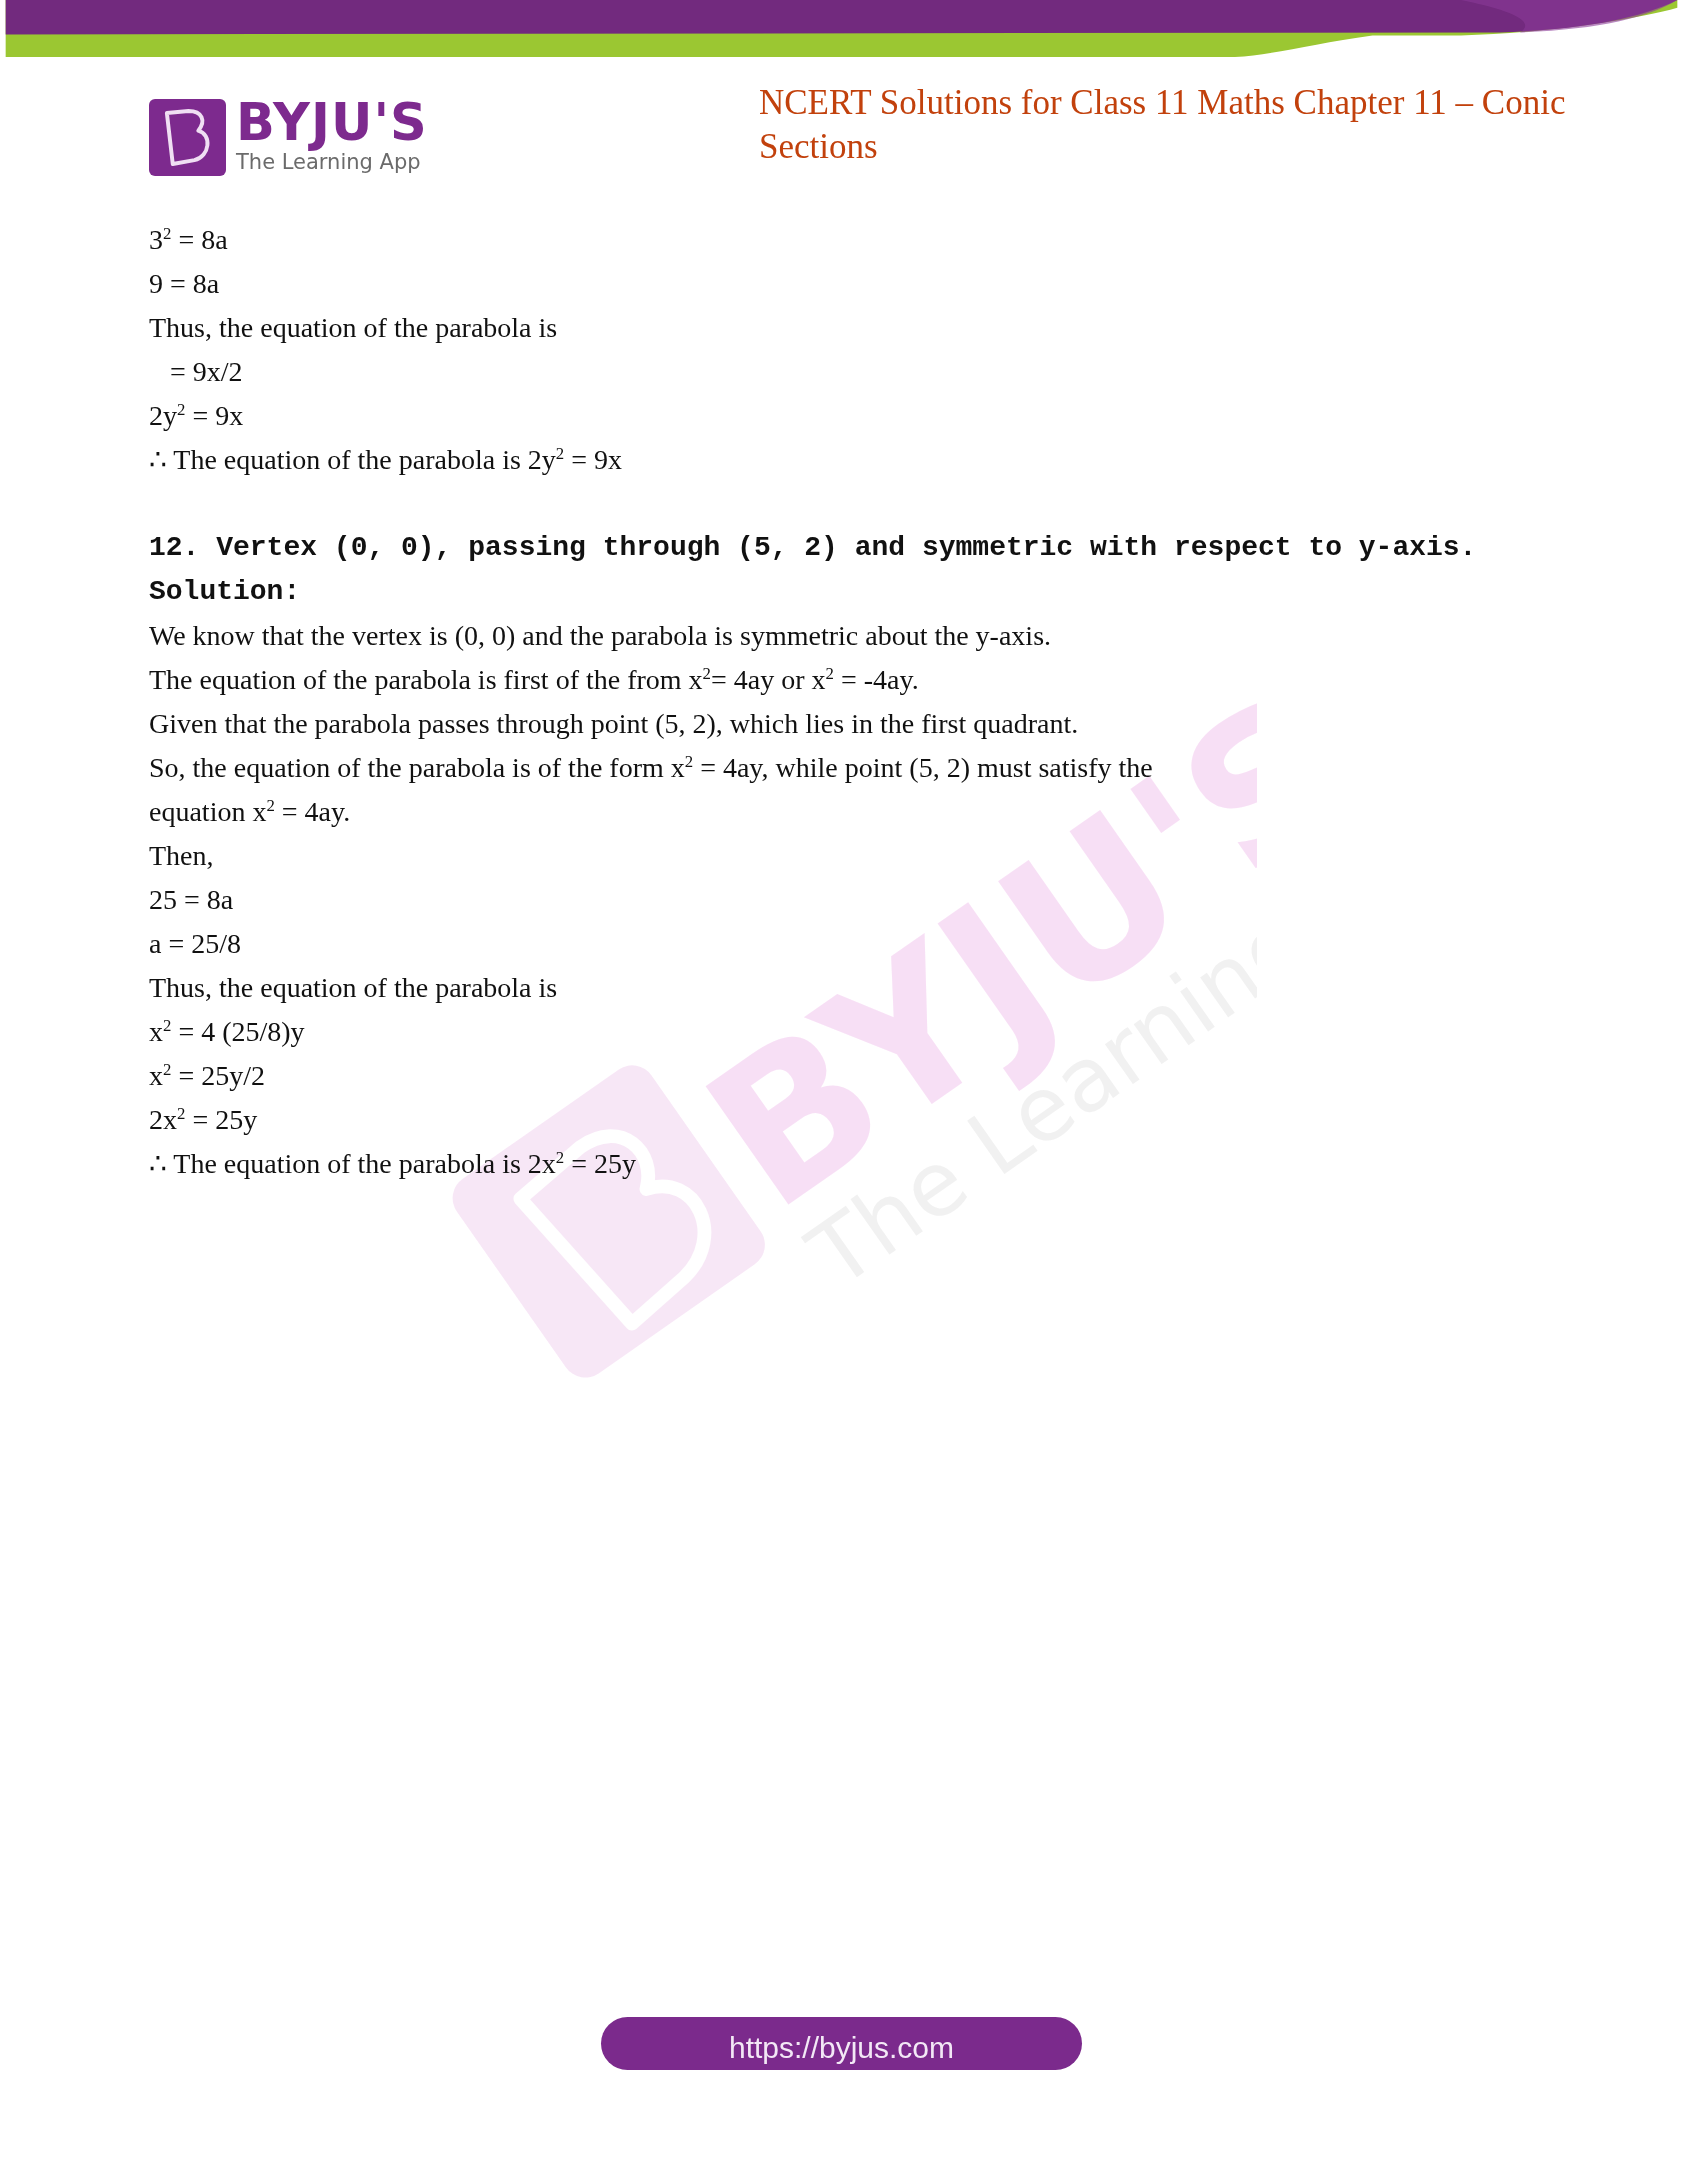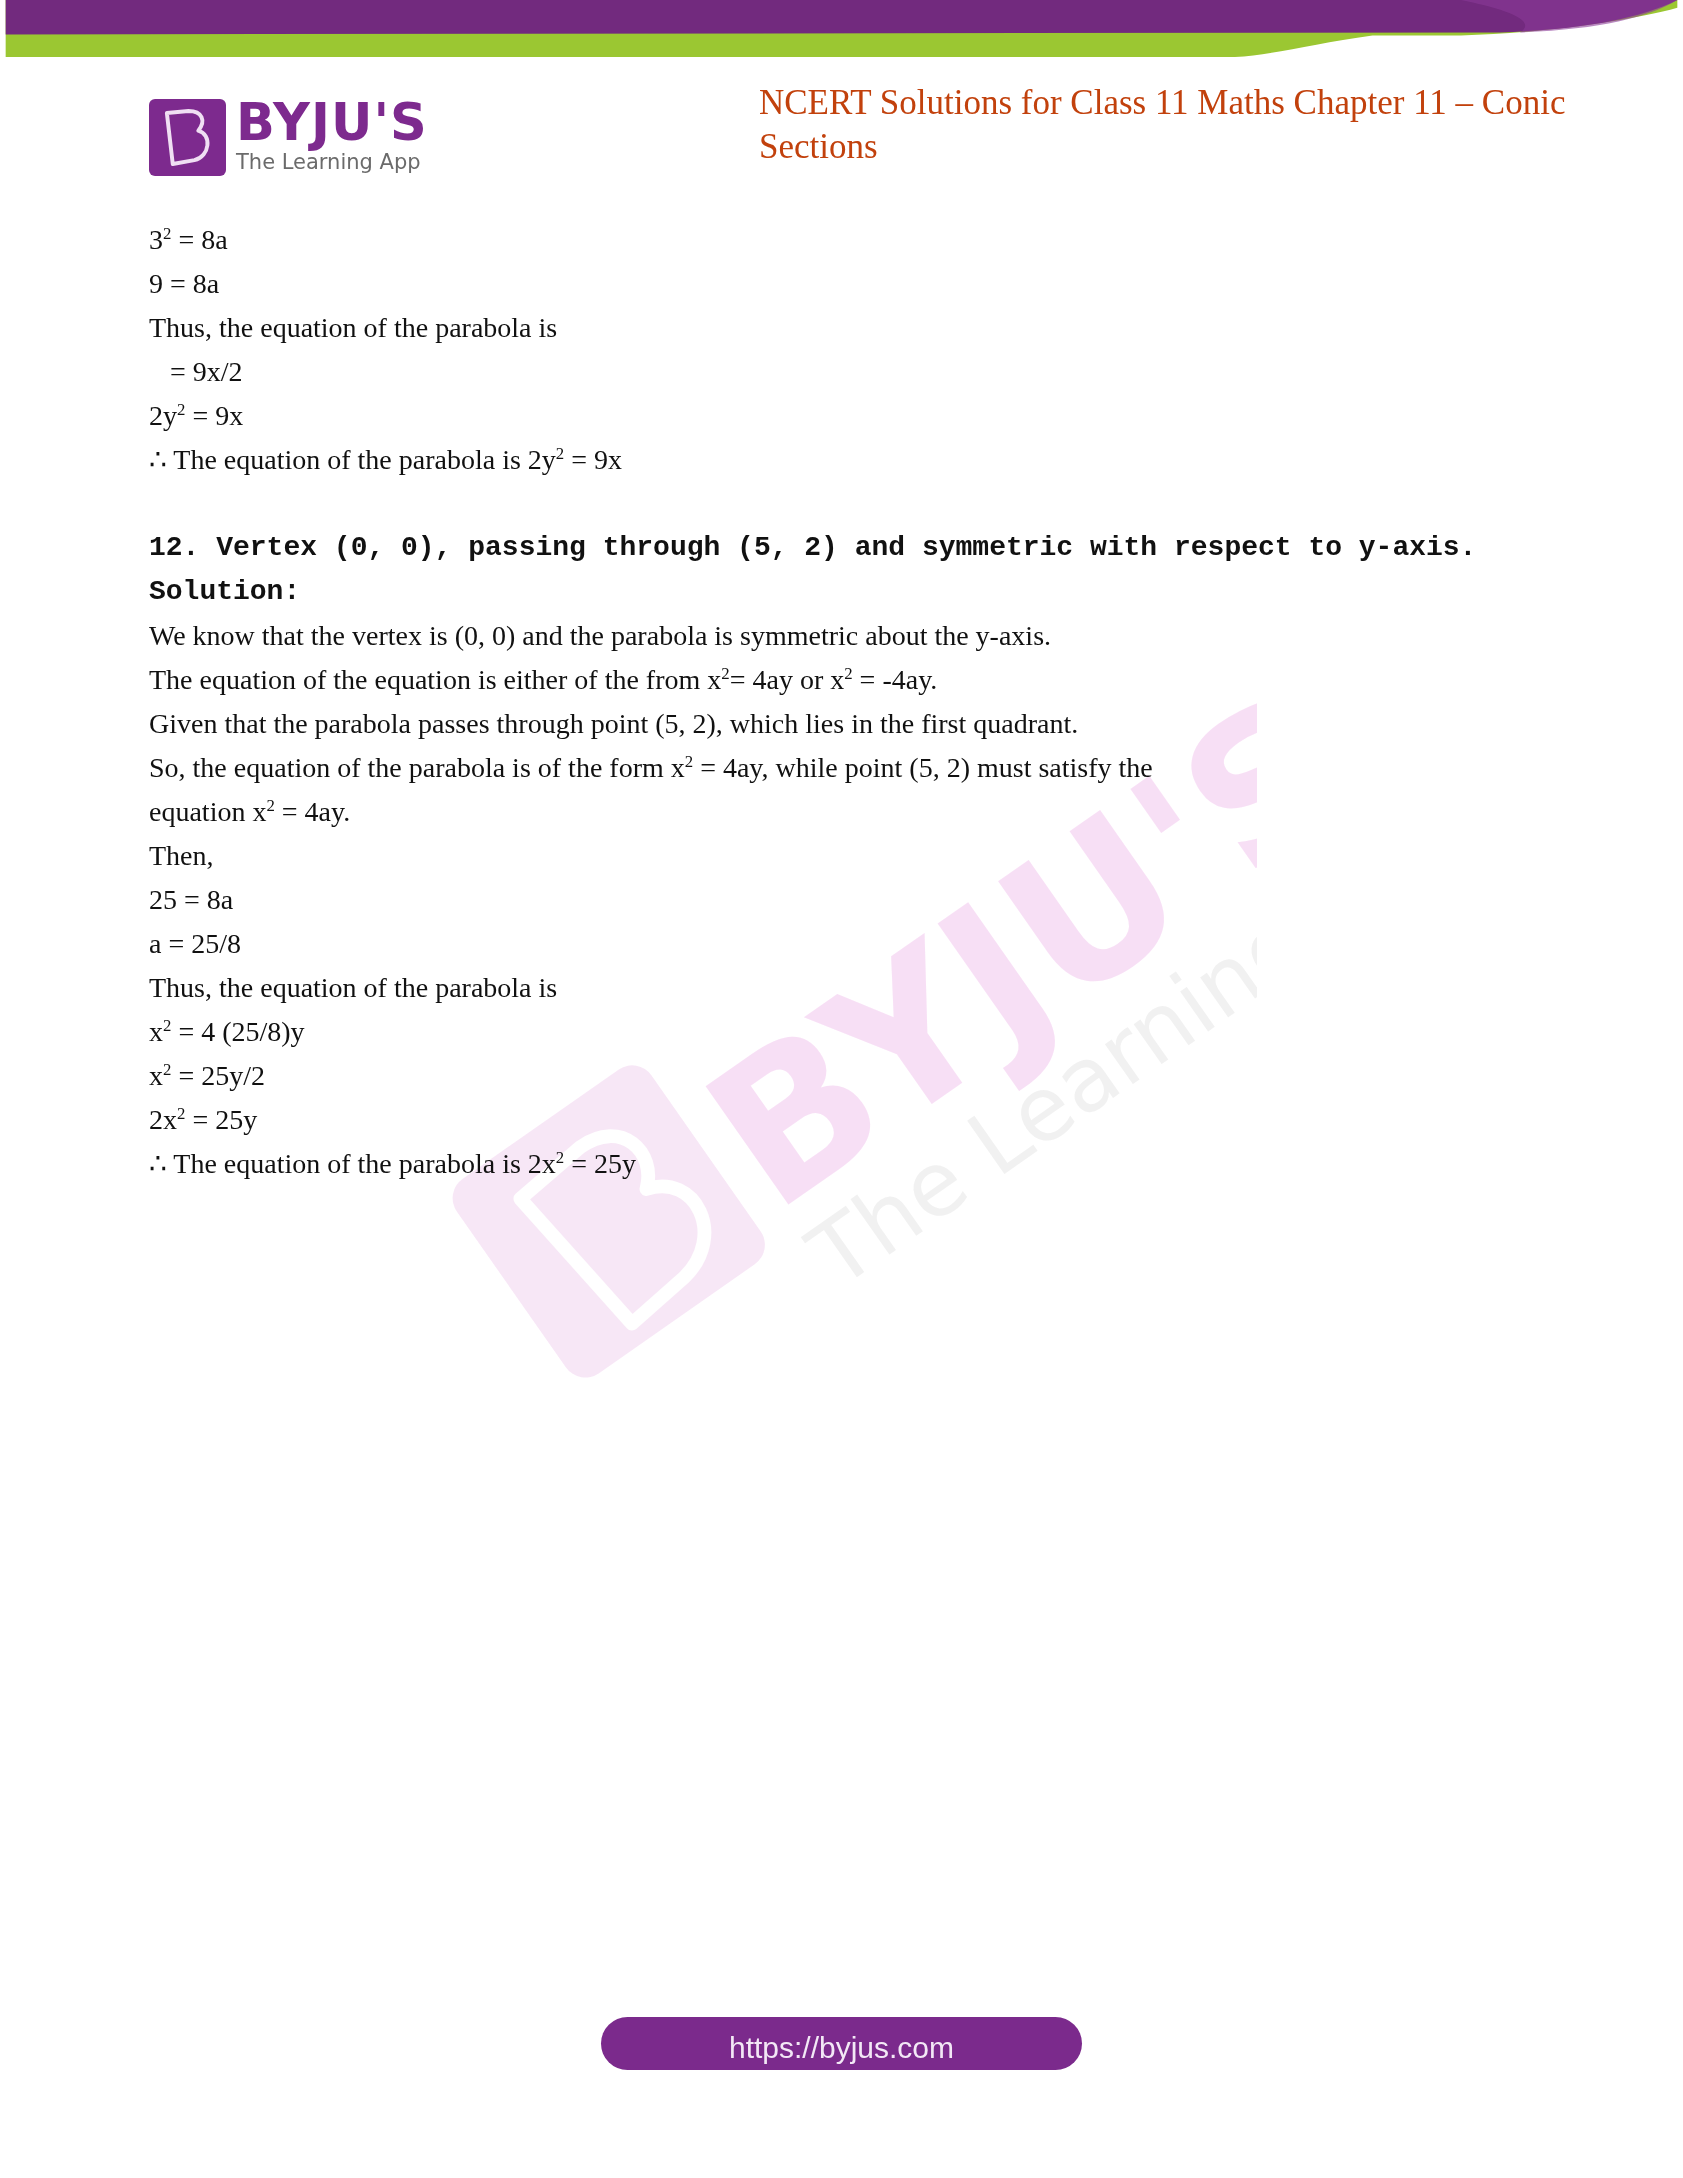--- a/index.html
+++ b/index.html
@@ -88,21 +88,21 @@
     <div class="line"><span>2y</span><sup>2</sup><span> = 9x</span></div>
     <div class="line"><span>∴ The equation of the parabola is 2y</span><sup>2</sup><span> = 9x</span></div>
   </div>
 
   <div class="gap"></div>
 
   <div>
     <div class="line bold">12. Vertex (0, 0), passing through (5, 2) and symmetric with respect to y-axis.</div>
     <div class="line bold">Solution:</div>
     <div class="line"><span>We know that the vertex is (0, 0) and the parabola is symmetric about the y-axis.</span></div>
-    <div class="line"><span>The equation of the equation is either of the from x</span><sup>2</sup><span>= 4ay or x</span><sup>2</sup><span> = -4ay.</span></div>
+    <div class="line"><span>The equation of the parabola is first of the from x</span><sup>2</sup><span>= 4ay or x</span><sup>2</sup><span> = -4ay.</span></div>
     <div class="line"><span>Given that the parabola passes through point (5, 2), which lies in the first quadrant.</span></div>
     <div class="line"><span>So, the equation of the parabola is of the form x</span><sup>2</sup><span> = 4ay, while point (5, 2) must satisfy the</span></div>
     <div class="line"><span>equation x</span><sup>2</sup><span> = 4ay.</span></div>
     <div class="line"><span>Then,</span></div>
     <div class="line"><span>25 = 8a</span></div>
     <div class="line"><span>a = 25/8</span></div>
     <div class="line"><span>Thus, the equation of the parabola is</span></div>
     <div class="line"><span>x</span><sup>2</sup><span> = 4 (25/8)y</span></div>
     <div class="line"><span>x</span><sup>2</sup><span> = 25y/2</span></div>
     <div class="line"><span>2x</span><sup>2</sup><span> = 25y</span></div>

